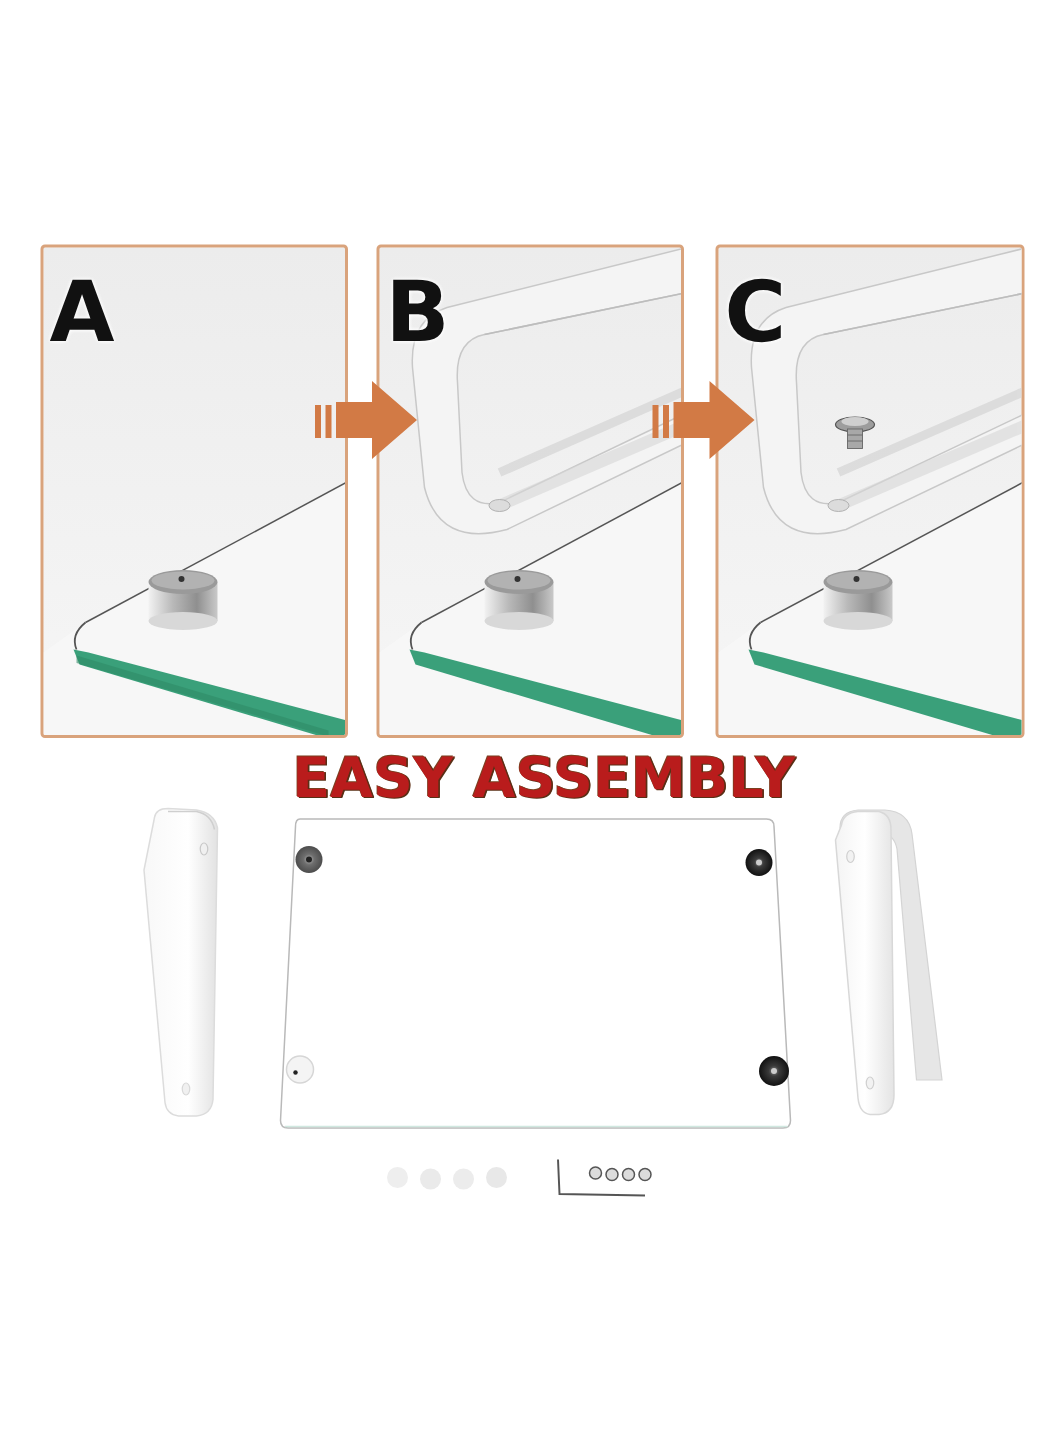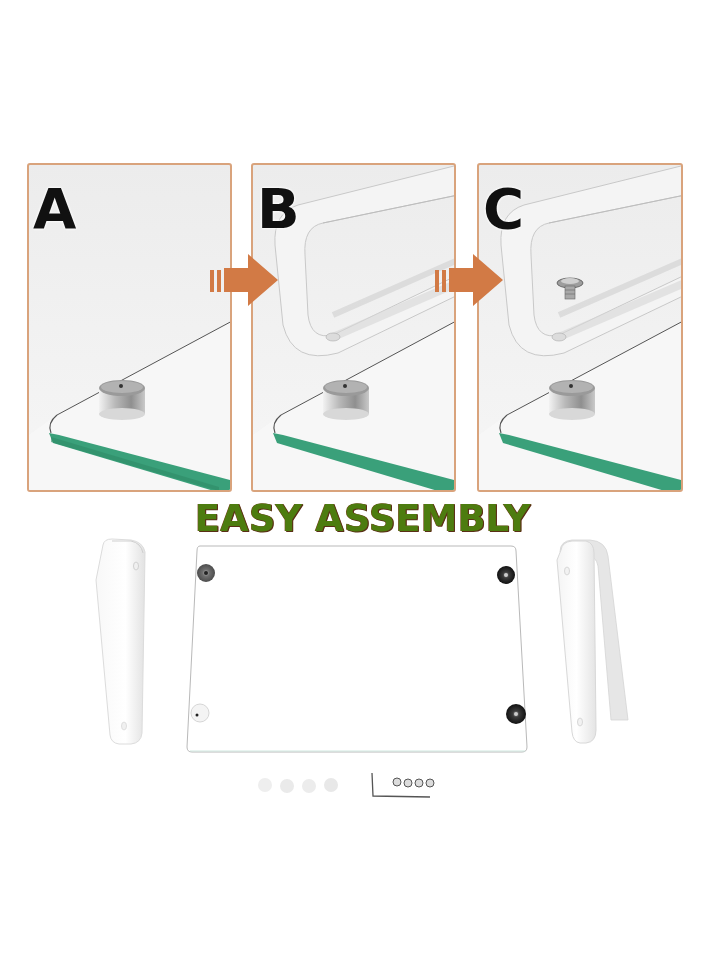--- a/index.html
+++ b/index.html
@@ -34,21 +34,21 @@
 
     .title {
       position: absolute;
       left: 190px; top: 499px;
       width: 345px;
       text-align: center;
       font-family: "DejaVu Sans", sans-serif;
       font-weight: bold;
       font-size: 37px;
       letter-spacing: 0px;
-      color: #4d7c0f;
+      color: #b91c1c;
       line-height: 40px;
       text-shadow: 1px 1px 0 #5a2f16, -0.5px -0.5px 0 #7a4020, 1px 0 0 #6b3a1e;
       transform: scaleY(1.0);
     }
 
     .parts { position: absolute; left: 0; top: 530px; }
   </style>
 </head>
 <body>
 

